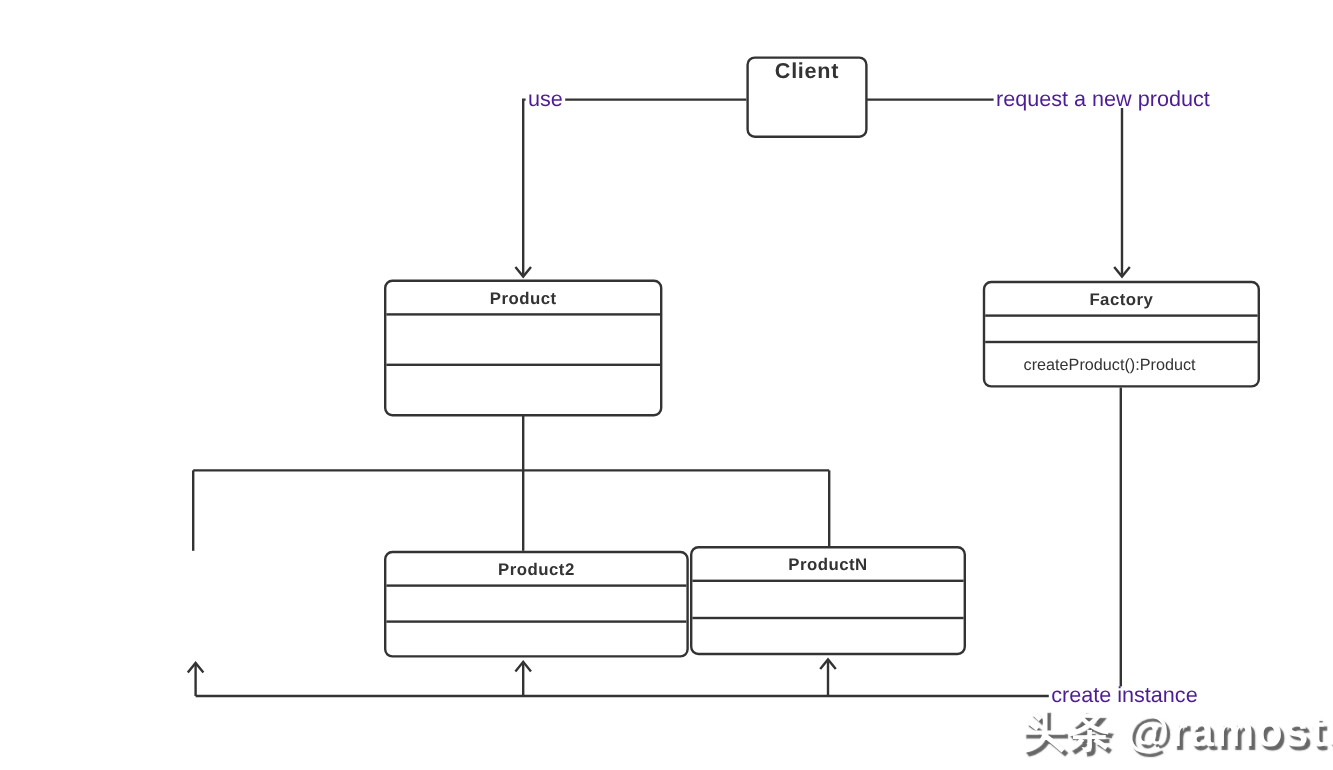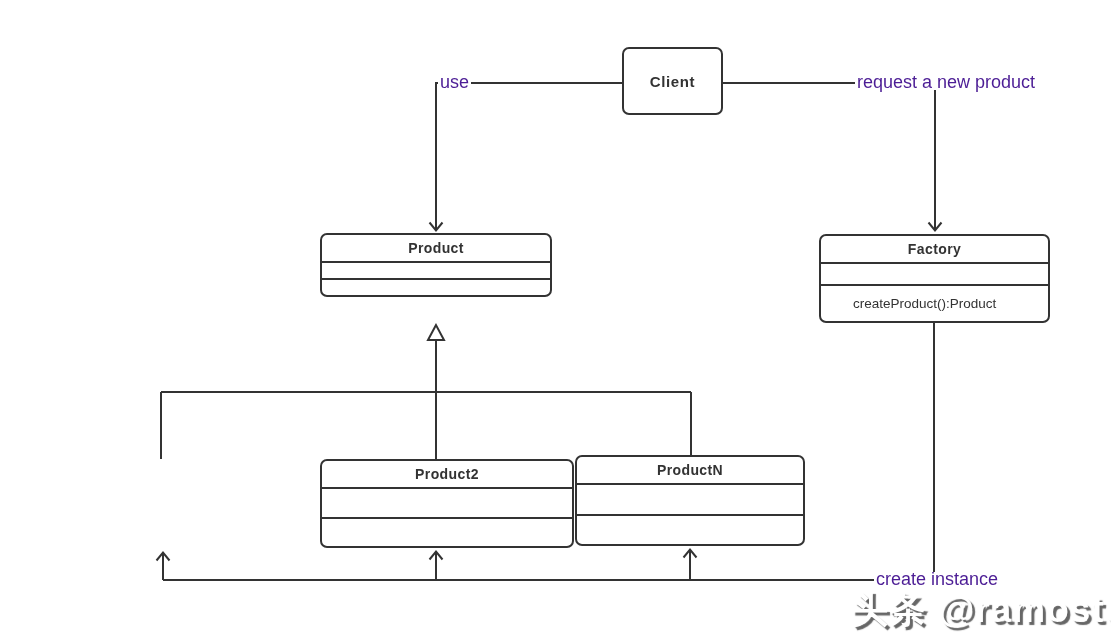--- a/index.html
+++ b/index.html
@@ -51,24 +51,24 @@
     padding: 0 9px;
     font-size: 13.5px;
   }
   .client-box {
     position: absolute;
     background: #ffffff;
     border: 2.5px solid #333333;
     border-radius: 7px;
     z-index: 2;
     display: flex;
-    align-items: center;
+    align-items: flex-start;
     justify-content: center;
     font-weight: bold;
-    font-size: 15px;
+    font-size: 18px;
     letter-spacing: 0.6px;
   }
   .edge-label {
     position: absolute;
     z-index: 3;
     background: #ffffff;
     font-size: 18px;
     line-height: 15px;
     padding: 0 2px;
     white-space: nowrap;
@@ -122,21 +122,21 @@
         <path d="M690 580 V551"></path>
         <path d="M683.5 557.5 L690 549.5 L696.5 557.5"></path>
       </g>
     </g>
   </svg>
 
   <div class="client-box" style="left:622px; top:47px; width:101px; height:68px;">
     <span>Client</span>
   </div>
 
-  <div class="uml-box" style="left:320px; top:233px; width:232px; height:64px;">
+  <div class="uml-box" style="left:320px; top:233px; width:232px; height:114px;">
     <div class="uml-title">Product</div>
     <div class="uml-compartment"></div>
     <div class="uml-compartment"></div>
   </div>
 
   <div class="uml-box" style="left:819px; top:234px; width:231px; height:89px;">
     <div class="uml-title">Factory</div>
     <div class="uml-compartment"></div>
     <div class="uml-compartment methods">
       <span>createProduct():Product</span>
@@ -150,18 +150,18 @@
     <div class="uml-compartment"></div>
   </div>
 
   <div class="uml-box" style="left:575px; top:455px; width:230px; height:91px;">
     <div class="uml-title">ProductN</div>
     <div class="uml-compartment"></div>
     <div class="uml-compartment"></div>
   </div>
 
   <div class="edge-label" style="left:438px; top:75px;">use</div>
-  <div class="edge-label" style="left:828px; top:75px;margin-left:27px;">request a new product</div>
+  <div class="edge-label" style="left:828px; top:75px;">request a new product</div>
   <div class="edge-label" style="left:874px; top:572px;">create instance</div>
 
   <div class="watermark">头条 @ramostear</div>
 
 </div>
 
 </body></html>

